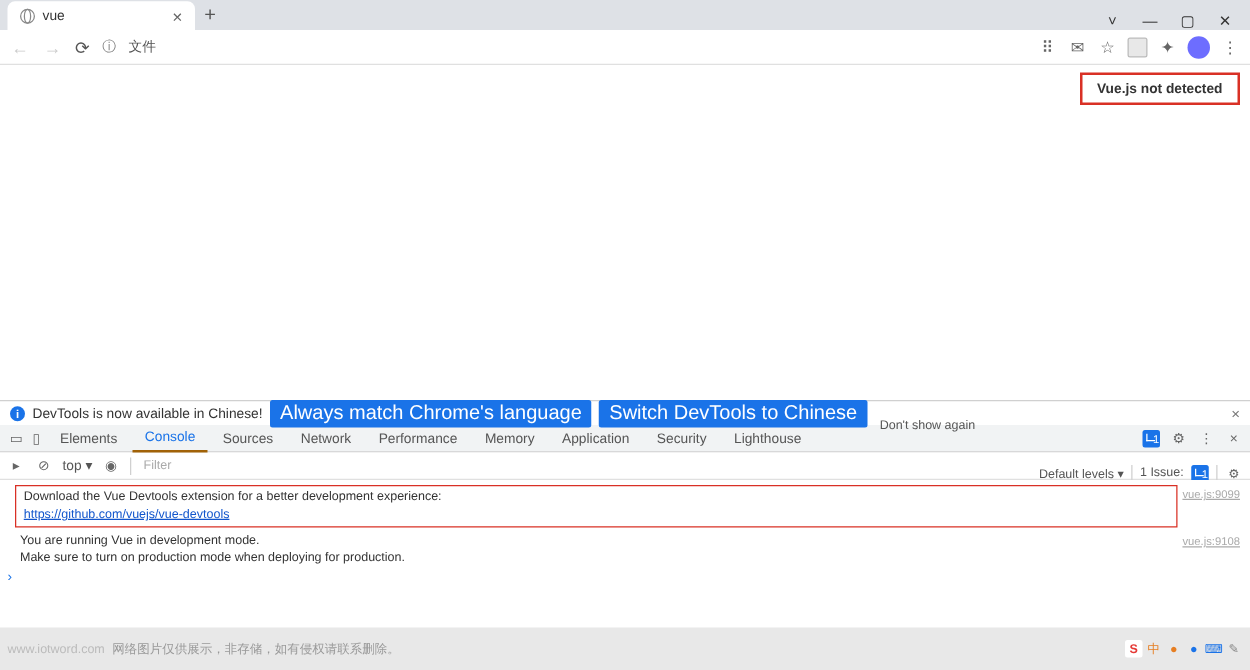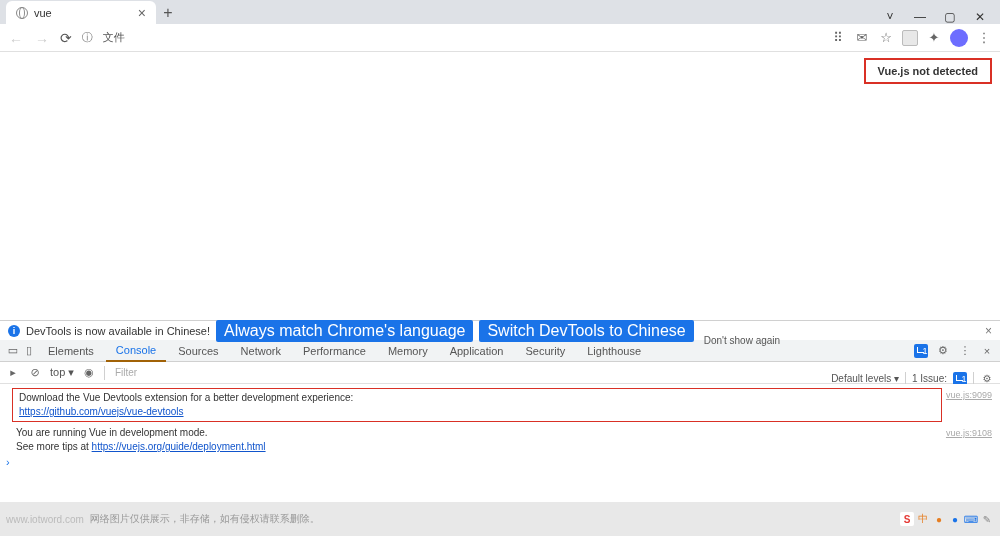--- a/index.html
+++ b/index.html
@@ -166,21 +166,21 @@
   <div class="con-row">
     <div class="msg red-box">
       <div>Download the Vue Devtools extension for a better development experience:</div>
       <span class="link">https://github.com/vuejs/vue-devtools</span>
     </div>
     <span class="src">vue.js:9099</span>
   </div>
   <div class="con-row">
     <div class="msg tips" style="padding-left:8px">
       <div>You are running Vue in development mode.</div>
-      <div><span>See more tips at </span><span class="link">https://vuejs.org/guide/deployment.html</span></div>
+      <div>Make sure to turn on production mode when deploying for production.</div>
     </div>
     <span class="src">vue.js:9108</span>
   </div>
   <div class="prompt">›</div>
 </div>
 
 <div class="footer-row">
   <span>Console   What's New   Issues</span>
   <span style="margin-left:auto;color:#888">×</span>
 </div>

